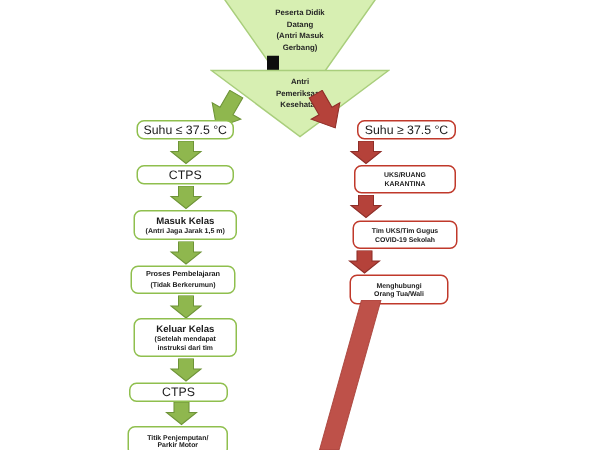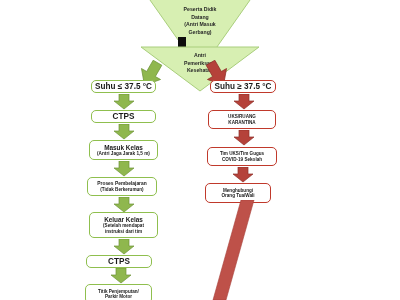--- a/index.html
+++ b/index.html
@@ -51,24 +51,25 @@
   }
 
   
   .box {
     border-radius: 5px;
     background: #ffffff;
     border: 1.2px solid #8FBF4E;
   }
   .box.red {
     border-color: #C0392B;
+    margin-left: 28px;
   }
 
   
-  .fs-lg  { font-size: 8.2px; font-weight: 700; }
+  .fs-lg  { font-size: 8.2px; font-weight: 400; }
   .fs-md  { font-size: 6.4px; font-weight: 700; }
   .fs-sm  { font-size: 4.9px; font-weight: 700; }
   .fs-xs  { font-size: 4.6px; font-weight: 700; }
 
   .sub { font-size: 4.7px; font-weight: 700; }
 
   
   .arrow {
     position: absolute;
     pointer-events: none;

